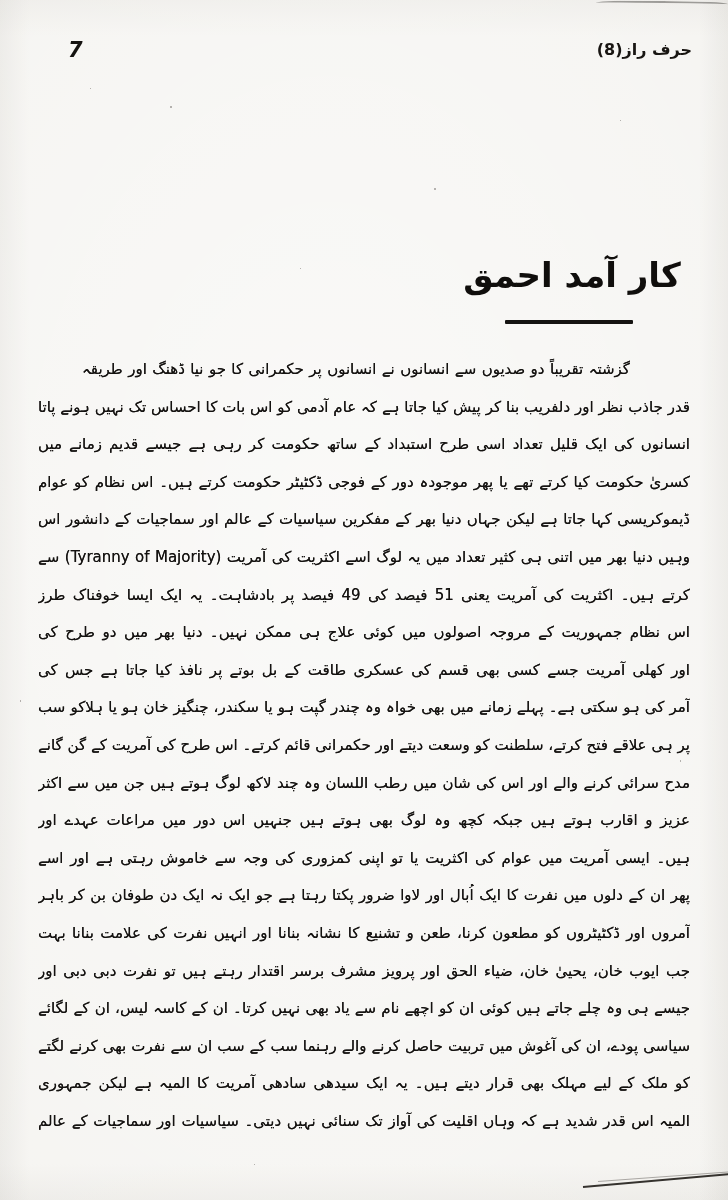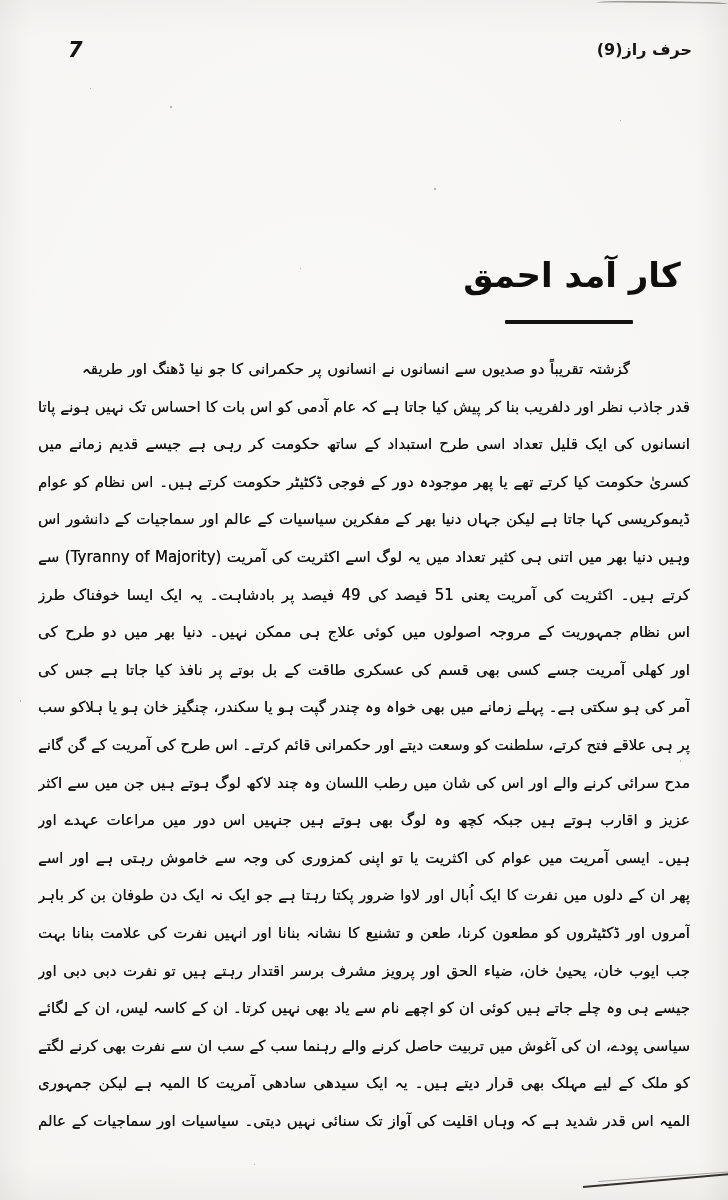--- a/index.html
+++ b/index.html
@@ -70,21 +70,21 @@
   .s8{left:20px;top:700px;width:1px;height:2px;}
 </style>
 </head>
 <body>
 
 <div class="page">
 
   <div class="scan-top-line"></div>
 
   <div class="pageno">7</div>
-  <div class="header-right">حرف راز(9)</div>
+  <div class="header-right">حرف راز(8)</div>
 
   <div class="title-wrap">
     <div class="title">کار آمد احمق</div>
   </div>
   <div class="title-underline"></div>
 
   <div class="body-col">
     <div class="tline first-line">گزشتہ تقریباً دو صدیوں سے انسانوں نے انسانوں پر حکمرانی کا جو نیا ڈھنگ اور طریقہ اختیار کیا ہے اسے اس</div>
     <div class="tline">قدر جاذب نظر اور دلفریب بنا کر پیش کیا جاتا ہے کہ عام آدمی کو اس بات کا احساس تک نہیں ہونے پاتا کہ اس پر طاقتور</div>
     <div class="tline">انسانوں کی ایک قلیل تعداد اسی طرح استبداد کے ساتھ حکومت کر رہی ہے جیسے قدیم زمانے میں فرعون، قیصر، خاقان اور</div>

